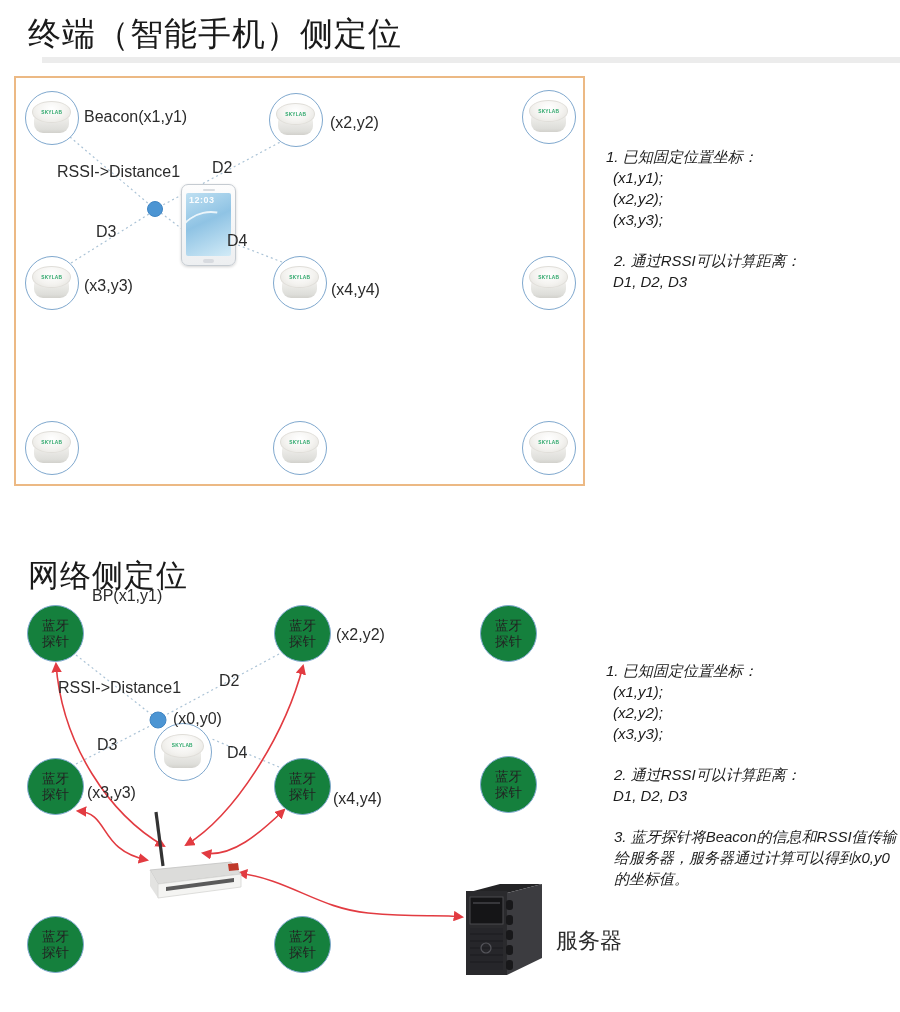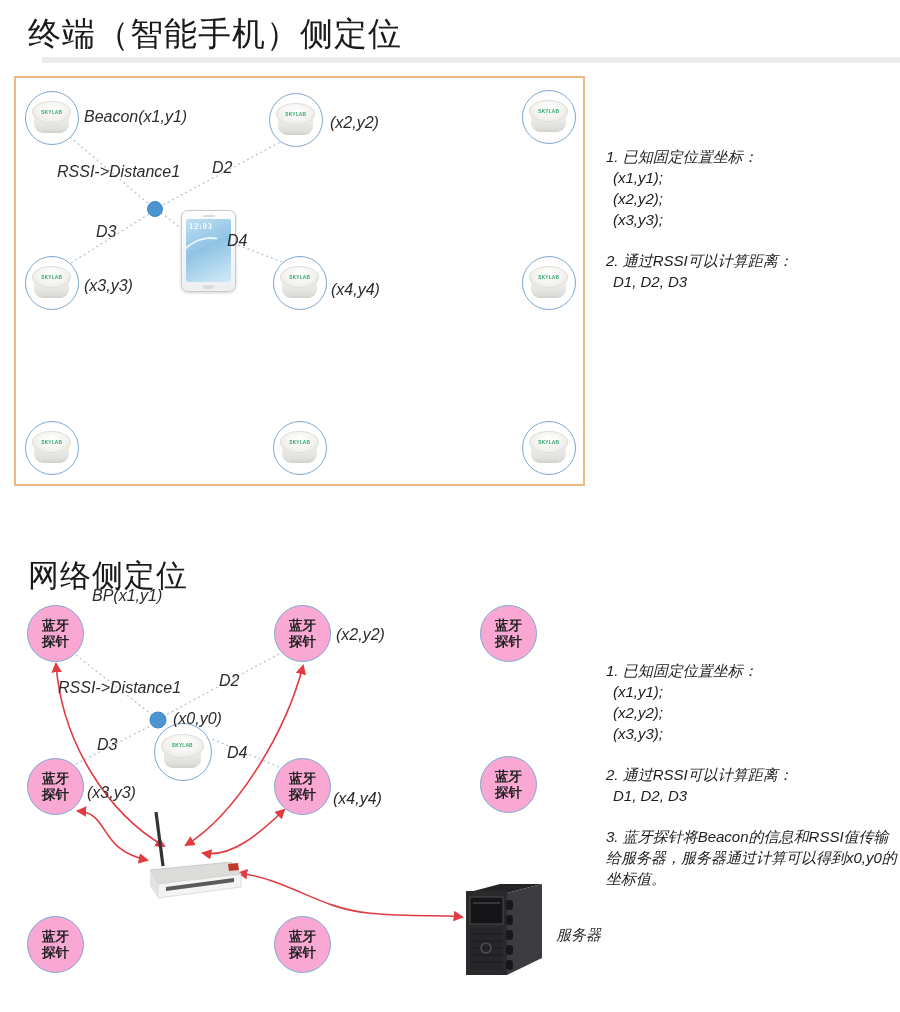--- a/index.html
+++ b/index.html
@@ -20,48 +20,48 @@
           border-radius:5px 5px 9px 9px;}
   .p-top{position:absolute;left:11%;top:18%;width:76%;height:42%;border-radius:50%;
          background:radial-gradient(ellipse at 50% 35%,#ffffff 0%,#f4f3f0 55%,#e3e1dc 100%);
          border:1px solid #e0ded9;box-sizing:border-box;}
   .p-brand{display:block;position:absolute;left:0;top:26%;width:100%;text-align:center;
            font-size:8px;font-weight:bold;color:#2FA86C;transform:scale(.6);transform-origin:center;
            letter-spacing:.3px;white-space:nowrap;}
 
   
   .probe{position:absolute;width:57px;height:57px;border:1.6px solid #7FA8CE;border-radius:50%;
-         background:#f9a8d4;box-sizing:border-box;display:flex;flex-direction:column;
-         align-items:center;justify-content:center;font-size:13.5px;line-height:1.18;color:#222;font-weight:bold;}
-
-  
-  .dlabel{position:absolute;font-size:16px;color:#2b2b2b;white-space:nowrap;font-style:italic;}
-  .dlabel.big{font-size:15px;}
-
-  
-  .phone{position:absolute;left:181px;top:210px;width:53px;height:80px;
+         background:#15803d;box-sizing:border-box;display:flex;flex-direction:column;
+         align-items:center;justify-content:center;font-size:13.5px;line-height:1.18;color:#222;}
+
+  
+  .dlabel{position:absolute;font-size:16px;color:#2b2b2b;white-space:nowrap;}
+  .dlabel.big{font-size:22px;}
+
+  
+  .phone{position:absolute;left:181px;top:184px;width:53px;height:80px;
          background:linear-gradient(#fdfdfd,#edeff1);border:1px solid #c5cbd1;border-radius:7px;
-         box-shadow:0 1px 3px rgba(0,0,0,.18);font-family:Liberation Serif, serif;}
+         box-shadow:0 1px 3px rgba(0,0,0,.18);}
   .phone .speaker{position:absolute;top:3.5px;left:50%;width:12px;height:2px;margin-left:-6px;
          background:#d9dde1;border-radius:1px;}
   .phone .screen{position:absolute;left:4px;right:4px;top:8px;bottom:9px;border-radius:2px;overflow:hidden;
          background:linear-gradient(155deg,#bfe0f2 0%,#8fc3e4 45%,#d2ebf7 100%);}
   .phone .screen::after{content:"";position:absolute;left:-12px;top:18px;width:70px;height:70px;
          border:2px solid rgba(255,255,255,.75);border-radius:50%;
          border-color:rgba(255,255,255,.8) transparent transparent transparent;transform:rotate(-35deg);}
   .phone .ptime{position:absolute;left:3px;top:2px;font-size:9px;font-weight:bold;color:#fff;
          letter-spacing:.5px;opacity:.95;}
   .phone .home{position:absolute;bottom:2.5px;left:50%;width:11px;height:4px;margin-left:-5.5px;
          background:#d8dbe0;border-radius:2px;}
 
   
   .notes{position:absolute;width:294px;font-style:italic;}
   .note-line{font-size:15px;line-height:21px;color:#1c1c1c;}
   .note-line.ind{padding-left:7px;}
-  .note-line.gap{margin-top:20px;}
+  .note-line.gap{margin-top:20px;margin-left:8px;}
 </style>
 </head>
 <body>
 
 <div class="stage">
 
   <div class="sec-title" style="left:28px;top:12px">终端（智能手机）侧定位</div>
   <div class="band" style="left:42px;top:57px;width:858px;height:6px"></div>
 
   <div class="t-box" style="left:14px;top:76px;width:571px;height:410px"></div>

